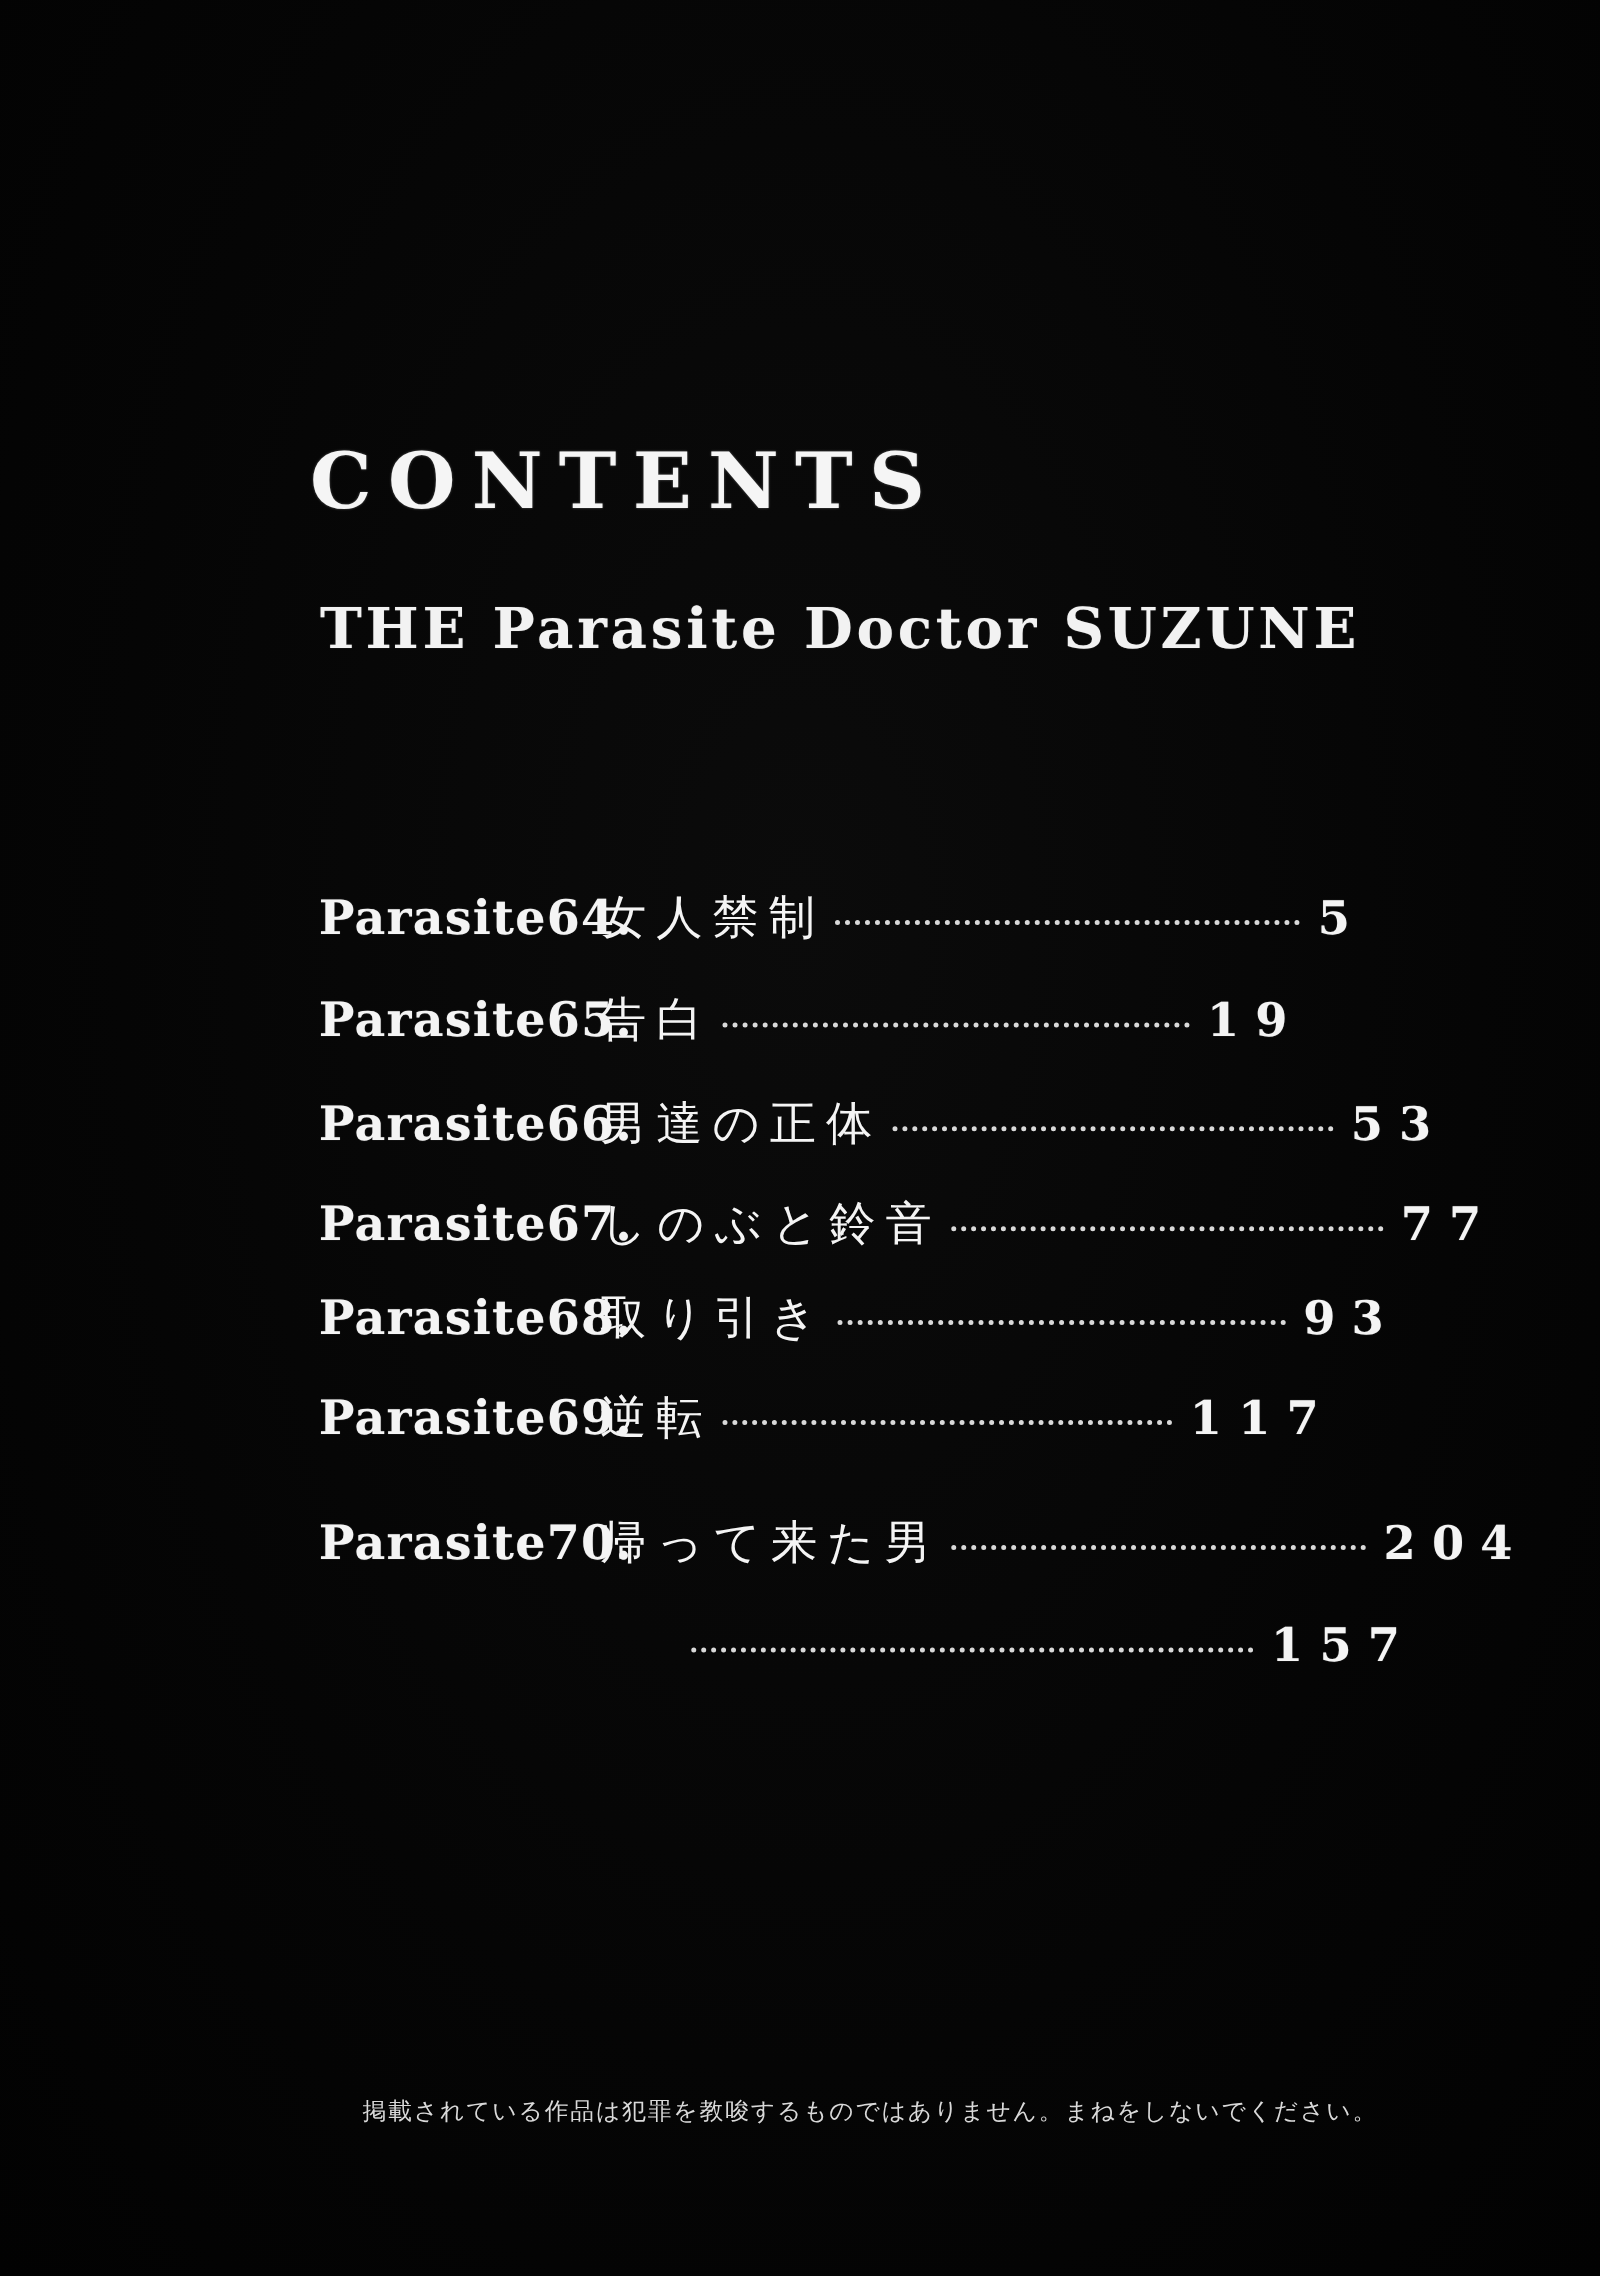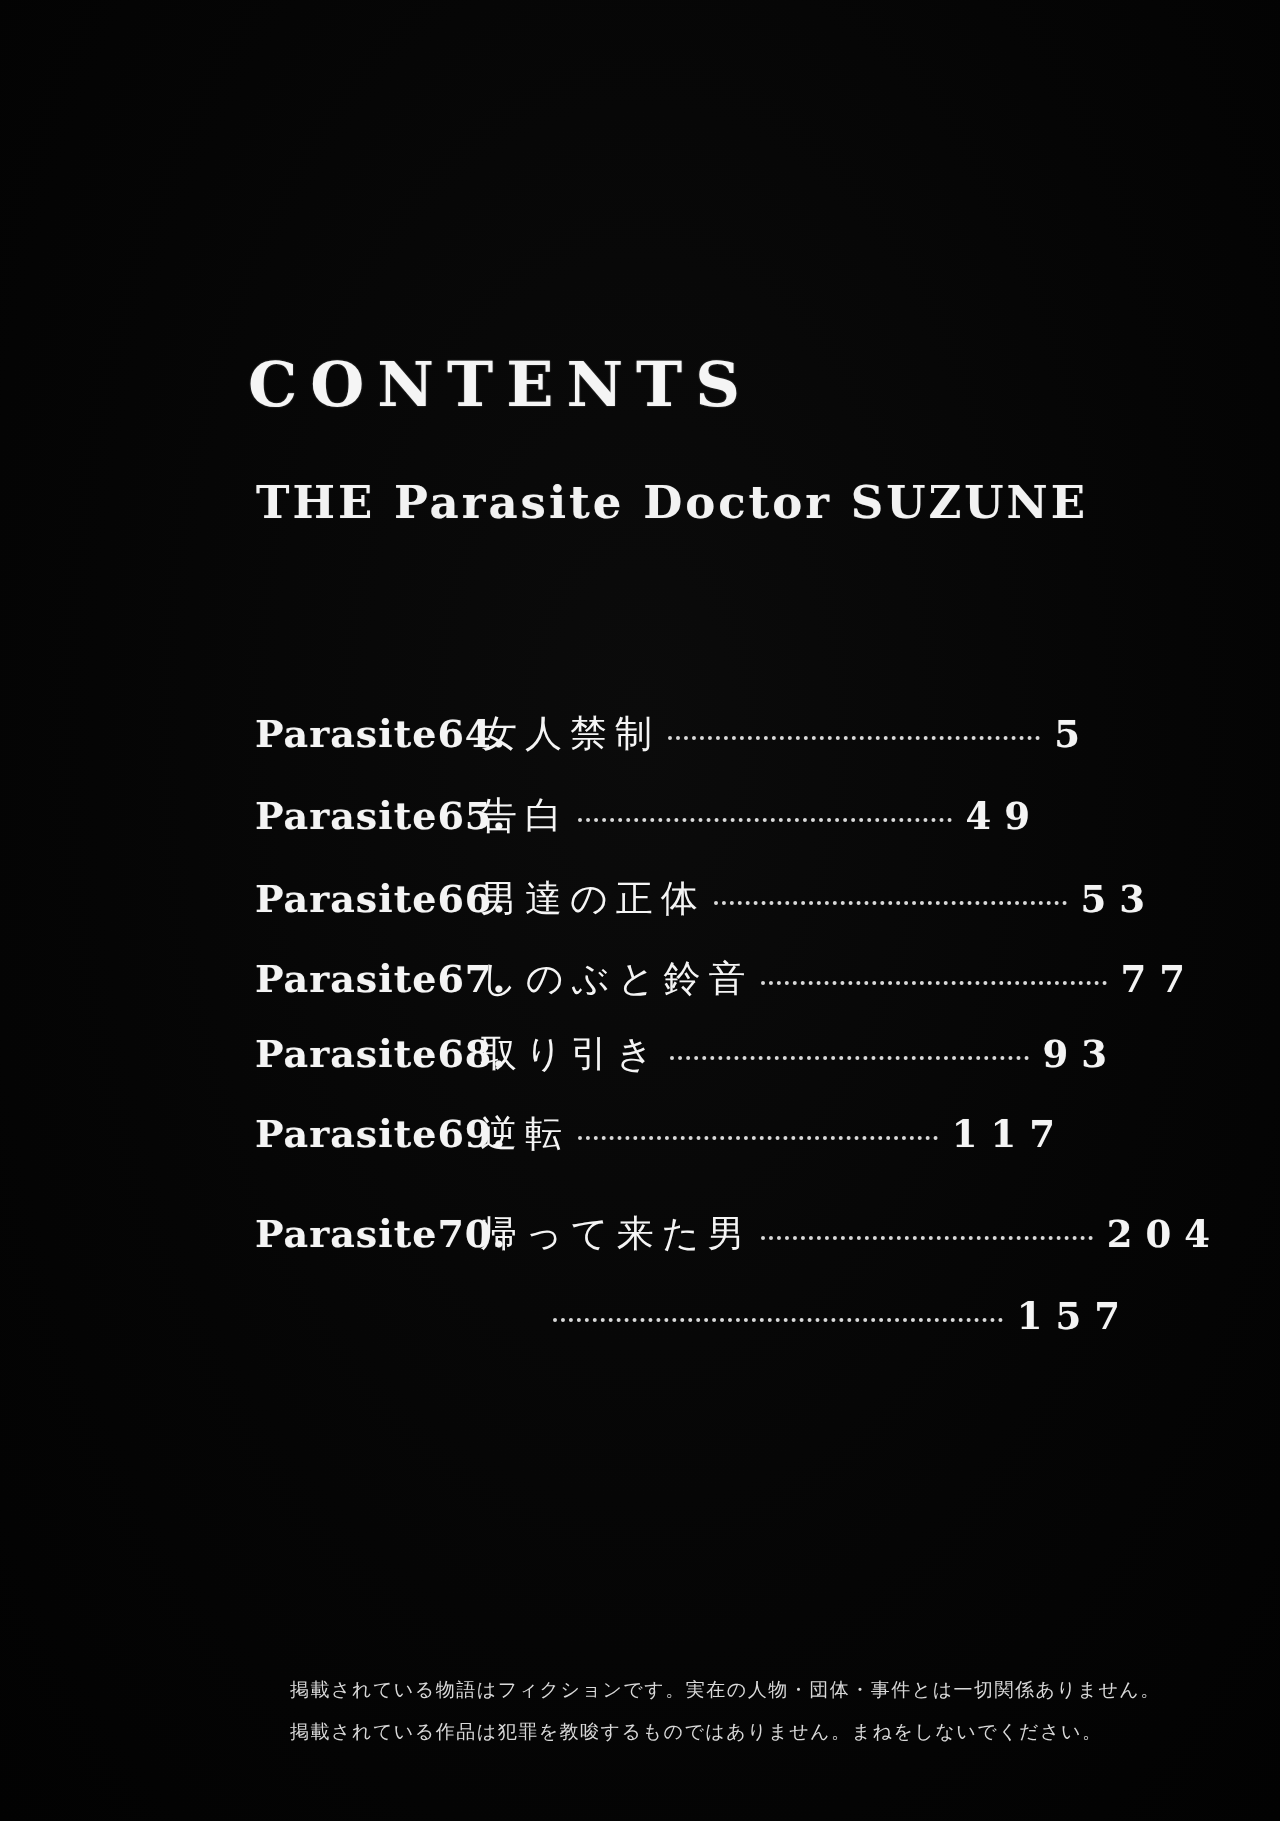--- a/index.html
+++ b/index.html
@@ -128,21 +128,21 @@
       <span class="toc-label">Parasite64.</span>
       <span class="toc-title">女人禁制</span>
       <span class="toc-dots"></span>
       <span class="toc-page">5</span>
     </div>
 
     <div class="toc-row">
       <span class="toc-label">Parasite65.</span>
       <span class="toc-title">告白</span>
       <span class="toc-dots"></span>
-      <span class="toc-page">49</span>
+      <span class="toc-page">19</span>
     </div>
 
     <div class="toc-row">
       <span class="toc-label">Parasite66.</span>
       <span class="toc-title">男達の正体</span>
       <span class="toc-dots"></span>
       <span class="toc-page">53</span>
     </div>
 
     <div class="toc-row">
@@ -175,17 +175,16 @@
 
     <div class="toc-row">
       <span class="toc-label"></span>
       <span class="toc-dots"></span>
       <span class="toc-page">157</span>
     </div>
 
   </div>
 
   <div class="footer">
-    <div>掲載されている物語はフィクションです。実在の人物・団体・事件とは一切関係ありません。</div>
     <div>掲載されている作品は犯罪を教唆するものではありません。まねをしないでください。</div>
   </div>
 
 </div>
 
 </body></html>

